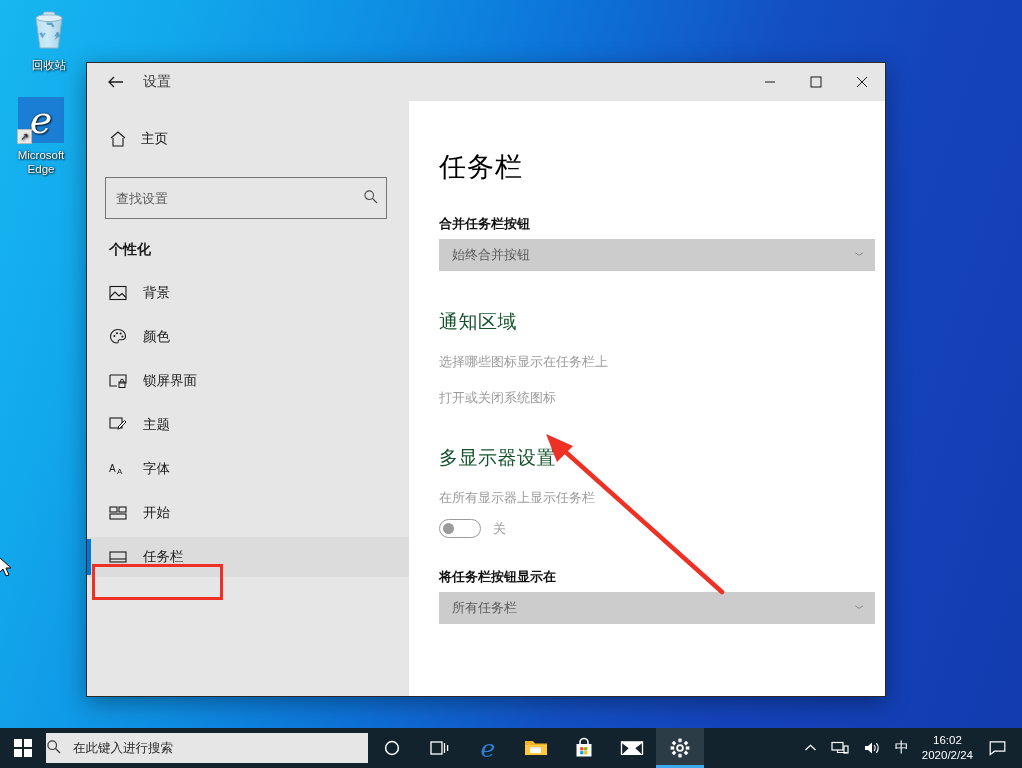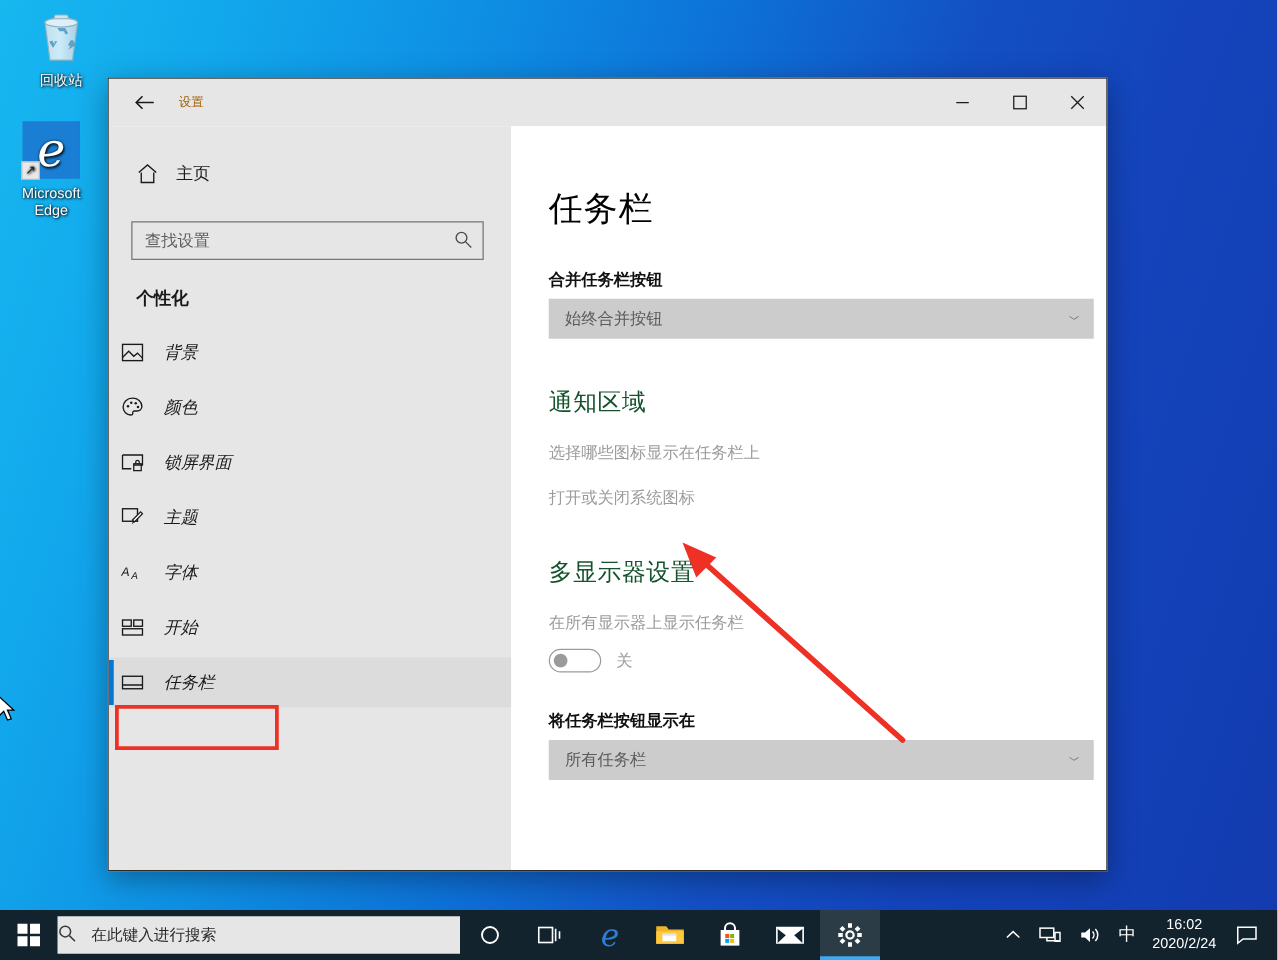--- a/index.html
+++ b/index.html
@@ -82,21 +82,21 @@
     display: flex; align-items: center;
     flex: 0 0 38px;
     position: relative;
   }
   #back-button {
     width: 46px; height: 32px; margin-left: 6px;
     display: flex; align-items: center; justify-content: center;
     color: #1a1a1a; font-size: 17px;
   }
   #titlebar-title {
-    font-size: 10px; color: #a16207;
+    font-size: 14px; color: #404040;
     margin-left: 4px;
   }
   #window-controls {
     margin-left: auto; display: flex; height: 38px;
   }
   .wc-btn {
     width: 46px; height: 38px;
     display: flex; align-items: center; justify-content: center;
     font-size: 12px; color: #1a1a1a;
   }
@@ -111,21 +111,21 @@
     position: relative;
   }
   #home-row {
     display: flex; align-items: center;
     height: 32px; margin: 0 0 0 22px;
     font-size: 13.5px; color: #1a1a1a;
   }
   #home-row .ico { width: 32px; display:flex; align-items:center; }
   #search-wrap {
     margin: 22px 22px 0 18px;
-    height: 31px;
+    height: 42px;
     background: #e6e6e6;
     border: 1px solid #767676;
     display: flex; align-items: center;
     padding: 0 8px 0 10px;
   }
   #search-input {
     flex: 1 1 auto; border: none; outline: none;
     background: transparent;
     font-size: 13px; color: #4a4a4a;
     font-family: inherit;
@@ -134,24 +134,23 @@
   #search-icon { color: #4b4b4b; font-size: 14px; }
 
   #group-label {
     margin: 22px 0 0 22px;
     font-size: 14px; font-weight: bold; color: #1a1a1a;
   }
   #nav-list { margin-top: 14px; }
   .nav-item {
     display: flex; align-items: center;
     height: 40px; margin: 4px 0;
-    padding-left: 10px;
+    padding-left: 22px;
     font-size: 13.5px; color: #1a1a1a;
     position: relative;
-    font-style: italic;
   }
   .nav-item .ico {
     width: 34px; display: flex; align-items: center;
     color: #1a1a1a;
   }
   .nav-item.selected::before {
     content: ""; position: absolute; left: 0; top: 2px;
     width: 4px; height: 36px; background: #0078d7;
   }
   .nav-item.selected { background: #dcdcdc; }

